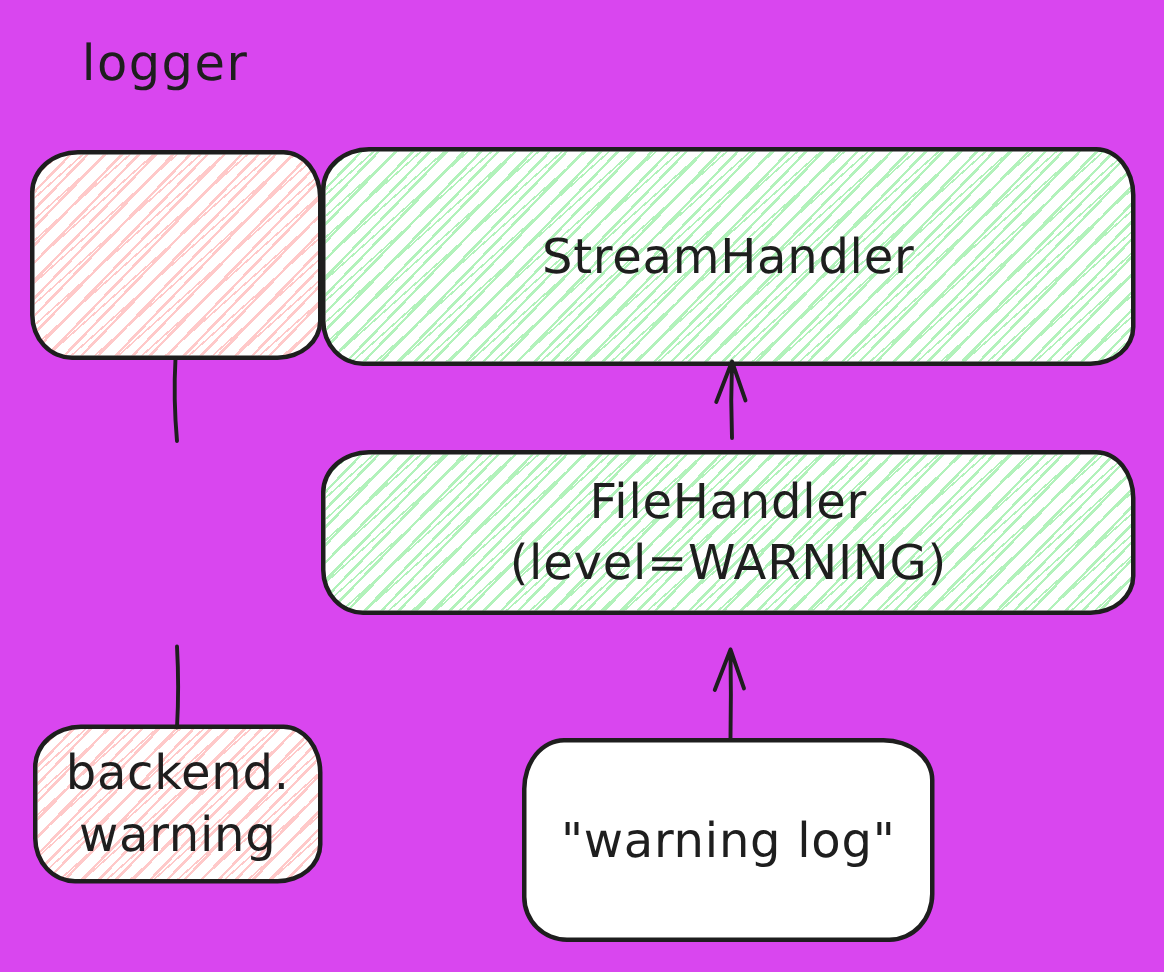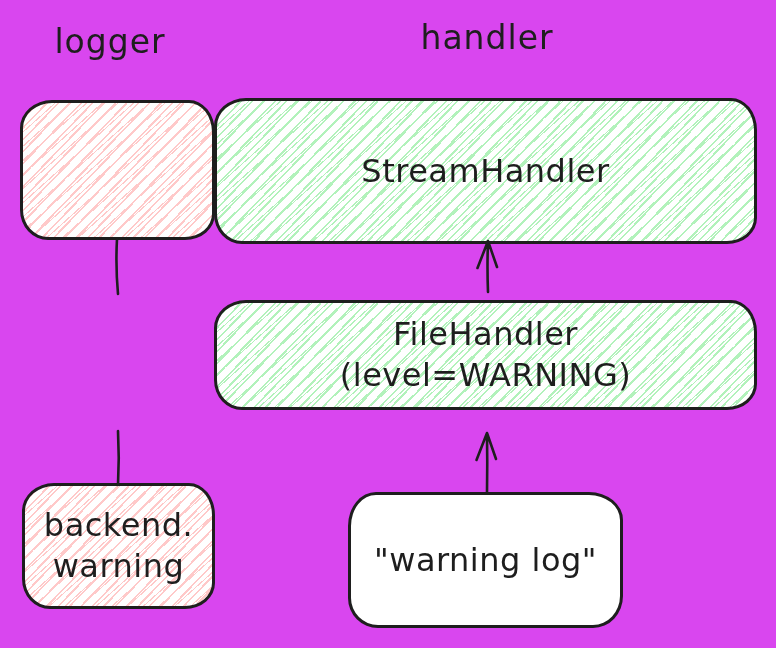--- a/index.html
+++ b/index.html
@@ -51,21 +51,21 @@
   .hatch-green{
     background-image:
       repeating-linear-gradient(134deg, var(--handler-hatch) 0 1.7px, transparent 1.7px 8.2px),
       repeating-linear-gradient(138deg, var(--handler-hatch) 0 1.1px, transparent 1.1px 10.5px);
     text-align: center;
   }
   .node-root{left:20px;top:100px;width:195px;height:140px;}
   .node-stream{left:214px;top:98px;width:543px;height:146px;}
   .node-backend{left:18px;top:292px;width:196px;height:140px;}
   .node-file{left:214px;top:300px;width:543px;height:110px;}
-  .node-program{left:22px;top:483px;width:193px;height:126px;}
+  .node-program{left:22px;top:483px;width:193px;height:106px;}
   .node-warning{left:348px;top:492px;width:275px;height:136px;border-radius:28px 34px 30px 30px / 34px 28px 32px 30px;}
 
   .connectors{
     position:absolute;left:0;top:0;width:776px;height:648px;
     pointer-events:none;
   }
   .connectors path{
     stroke:var(--stroke);
     stroke-width:2.6;
     fill:none;
@@ -73,21 +73,20 @@
     stroke-linejoin:round;
   }
 </style>
 </head>
 <body>
 
 <div class="canvas">
 
   <div class="col-label logger">logger</div>
 
-  <div class="col-label handler">handler</div>
 
   <div class="node node-root hatch-red">
     <span></span>
   </div>
 
 
   <div class="node node-program hatch-red">
     <span>backend.</span>
     <span>warning</span>
   </div>

